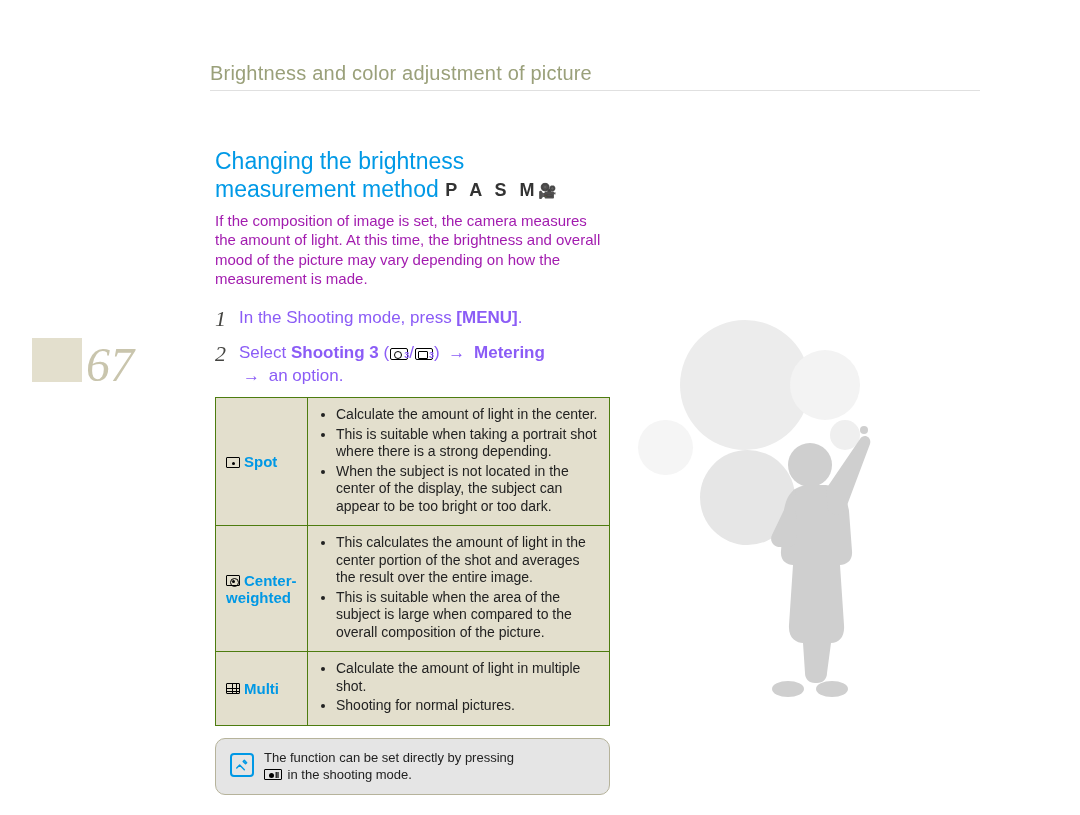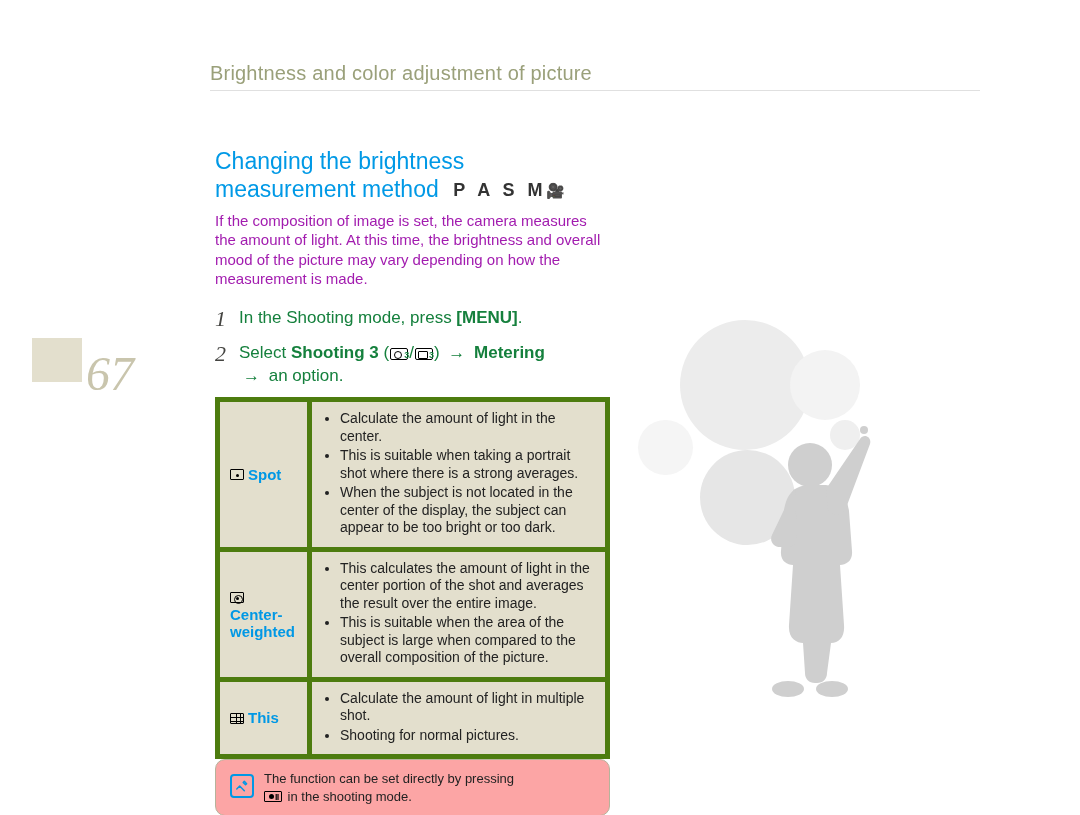--- a/index.html
+++ b/index.html
@@ -1,51 +1,51 @@
 <!DOCTYPE html>
 <html><head>
 <meta charset="utf-8">
 <style>
   * { box-sizing: border-box; margin: 0; padding: 0; }
   html, body { width: 1080px; height: 815px; font-family: Arial, Helvetica, sans-serif; background: #fff; }
   .page { position: relative; width: 1080px; height: 793px; }
   .header-title { position: absolute; left: 210px; top: 62px; font-size: 20px; color: #9aa07a; font-family: "Gill Sans", Arial, sans-serif; font-weight: 400; letter-spacing: 0.2px; }
   .header-rule { position: absolute; left: 210px; top: 90px; width: 770px; height: 1px; background: #e0e0e0; }
   .page-number-tab { position: absolute; left: 32px; top: 338px; width: 50px; height: 44px; background: #e3dfcd; }
-  .page-number { position: absolute; left: 86px; top: 346px; font-size: 48px; font-style: italic; font-weight: 300; color: #c9c5ad; font-family: Georgia, "Times New Roman", serif; }
+  .page-number { position: absolute; left: 86px; top: 337px; font-size: 48px; font-style: italic; font-weight: 300; color: #c9c5ad; font-family: Georgia, "Times New Roman", serif; }
   .content { position: absolute; left: 215px; top: 148px; width: 395px; }
   .section-title { color: #0099e6; font-size: 23px; line-height: 1.2; font-weight: 400; font-family: Arial, sans-serif; }
-  .mode-strip { display: inline-block; vertical-align: middle; margin-left: 8px; font-weight: 700; font-size: 18px; color: #333; letter-spacing: 4px; }
+  .mode-strip { display: inline-block; vertical-align: middle; margin-left: 0; font-weight: 700; font-size: 18px; color: #333; letter-spacing: 4px; }
   .mode-strip .movie { font-size: 15px; letter-spacing: 0; }
   .intro { margin-top: 8px; font-size: 15px; color: #a21caf; line-height: 1.28; }
   .steps { margin-top: 18px; }
   .step { display: flex; margin-bottom: 9px; align-items: flex-start; }
   .step-num { font-family: Georgia, "Times New Roman", serif; font-style: italic; font-weight: 500; font-size: 22px; color: #454542; width: 24px; flex-shrink: 0; line-height: 1.2; }
-  .step-body { font-size: 17px; color: #15803d; line-height: 1.35; padding-top: 1px; }
+  .step-body { font-size: 17px; color: #8b5cf6; line-height: 1.35; padding-top: 1px; }
   .step-body b { font-weight: 700; }
   .arrow { display: inline-block; padding: 0 4px; }
   .shoot-icon { display: inline-block; width: 18px; height: 12px; border: 1.2px solid #000; border-radius: 2px; position: relative; vertical-align: middle; margin: 0 1px; }
   .shoot-icon::before { content: ""; position: absolute; left: 3px; top: 2px; width: 6px; height: 6px; border: 1.2px solid #000; border-radius: 50%; }
   .shoot-icon::after { content: "3"; position: absolute; right: -2px; bottom: -2px; font-size: 9px; font-weight: 700; }
   .shoot-icon.movie::before { border-radius: 1px; width: 8px; height: 6px; left: 2px; }
 
   table.meter-table { width: 100%; border-collapse: collapse; margin-top: 2px; background: #e3dfcd; }
-  table.meter-table td { border: 5px solid #4d7c0f; padding: 8px 10px 8px 10px; vertical-align: middle; font-size: 14px; color: #222; }
+  table.meter-table td { border: 1px solid #4d7c0f; padding: 8px 10px 8px 10px; vertical-align: middle; font-size: 14px; color: #222; }
   table.meter-table td.label { width: 92px; color: #0098e5; font-weight: 700; font-size: 15px; }
   table.meter-table ul { list-style: disc; padding-left: 18px; }
   table.meter-table ul li { margin-bottom: 2px; line-height: 1.25; font-size: 14px; }
 
   .spot-icon { display: inline-block; width: 14px; height: 11px; border: 1.3px solid #000; border-radius: 1px; position: relative; margin-right: 4px; vertical-align: middle; top:-1px; }
   .spot-icon::after { content: ""; position: absolute; left: 5px; top: 4px; width: 3px; height: 3px; border-radius: 50%; background: #000; }
   .center-icon { display: inline-block; width: 14px; height: 11px; border: 1.3px solid #000; border-radius: 1px; position: relative; margin-right: 4px; vertical-align: middle; top:-1px; }
   .center-icon::before { content: ""; position: absolute; left: 5px; top: 3.5px; width: 3px; height: 3px; border-radius: 50%; background: #000; }
   .center-icon::after { content: ""; position: absolute; left: 3px; top: 1.5px; width: 7px; height: 7px; border: 1px solid #000; border-radius: 50%; }
   .multi-icon { display: inline-block; width: 14px; height: 11px; border: 1.3px solid #000; border-radius: 1px; position: relative; margin-right: 4px; vertical-align: middle; top:-1px; background: linear-gradient(#000,#000) 4.5px 0/1px 11px no-repeat, linear-gradient(#000,#000) 9px 0/1px 11px no-repeat, linear-gradient(#000,#000) 0 3.5px/14px 1px no-repeat, linear-gradient(#000,#000) 0 7px/14px 1px no-repeat; }
 
-  .note-box { border: 1px solid #b6b39b; border-radius: 10px; padding: 10px 16px 10px 48px; position: relative; background: #fca5a5; }
+  .note-box { margin-top: 12px; border: 1px solid #b6b39b; border-radius: 10px; padding: 10px 16px 10px 48px; position: relative; background: #e5e5e5; }
   .note-icon { position: absolute; left: 14px; top: 14px; width: 24px; height: 24px; border: 2px solid #0098e5; border-radius: 4px; display: flex; align-items: center; justify-content: center; }
   .note-icon svg { width: 14px; height: 14px; }
   .note-text { font-size: 13px; color: #222; line-height: 1.35; }
   .meter-btn-icon { display: inline-block; width: 18px; height: 11px; border: 1.3px solid #000; border-radius: 1px; vertical-align: middle; position: relative; margin-right: 2px; top:-1px; }
   .meter-btn-icon::before { content:""; position:absolute; left:4px; top:2.5px; width:5px; height:5px; border-radius:50%; background:#000; }
   .meter-btn-icon::after { content:""; position:absolute; right:2px; top:2px; width:2px; height:6px; background:#000; box-shadow: -3px 0 0 #000; transform: scaleX(0.6); }
 
   
   .deco { position: absolute; right: 90px; top: 320px; width: 390px; height: 420px; pointer-events: none; }
   .bubble { position: absolute; border-radius: 50%; }
@@ -92,39 +92,39 @@
 
     <table class="meter-table">
       <tbody>
         <tr>
           <td class="label">
             <span class="spot-icon"></span><span>Spot</span>
           </td>
           <td>
             <ul>
               <li>Calculate the amount of light in the center.</li>
-              <li>This is suitable when taking a portrait shot where there is a strong averages.</li>
+              <li>This is suitable when taking a portrait shot where there is a strong depending.</li>
               <li>When the subject is not located in the center of the display, the subject can appear to be too bright or too dark.</li>
             </ul>
           </td>
         </tr>
         <tr>
           <td class="label">
             <span class="center-icon"></span><span>Center-weighted</span>
           </td>
           <td>
             <ul>
               <li>This calculates the amount of light in the center portion of the shot and averages the result over the entire image.</li>
               <li>This is suitable when the area of the subject is large when compared to the overall composition of the picture.</li>
             </ul>
           </td>
         </tr>
         <tr>
           <td class="label">
-            <span class="multi-icon"></span><span>This</span>
+            <span class="multi-icon"></span><span>Multi</span>
           </td>
           <td>
             <ul>
               <li>Calculate the amount of light in multiple shot.</li>
               <li>Shooting for normal pictures.</li>
             </ul>
           </td>
         </tr>
       </tbody>
     </table>

